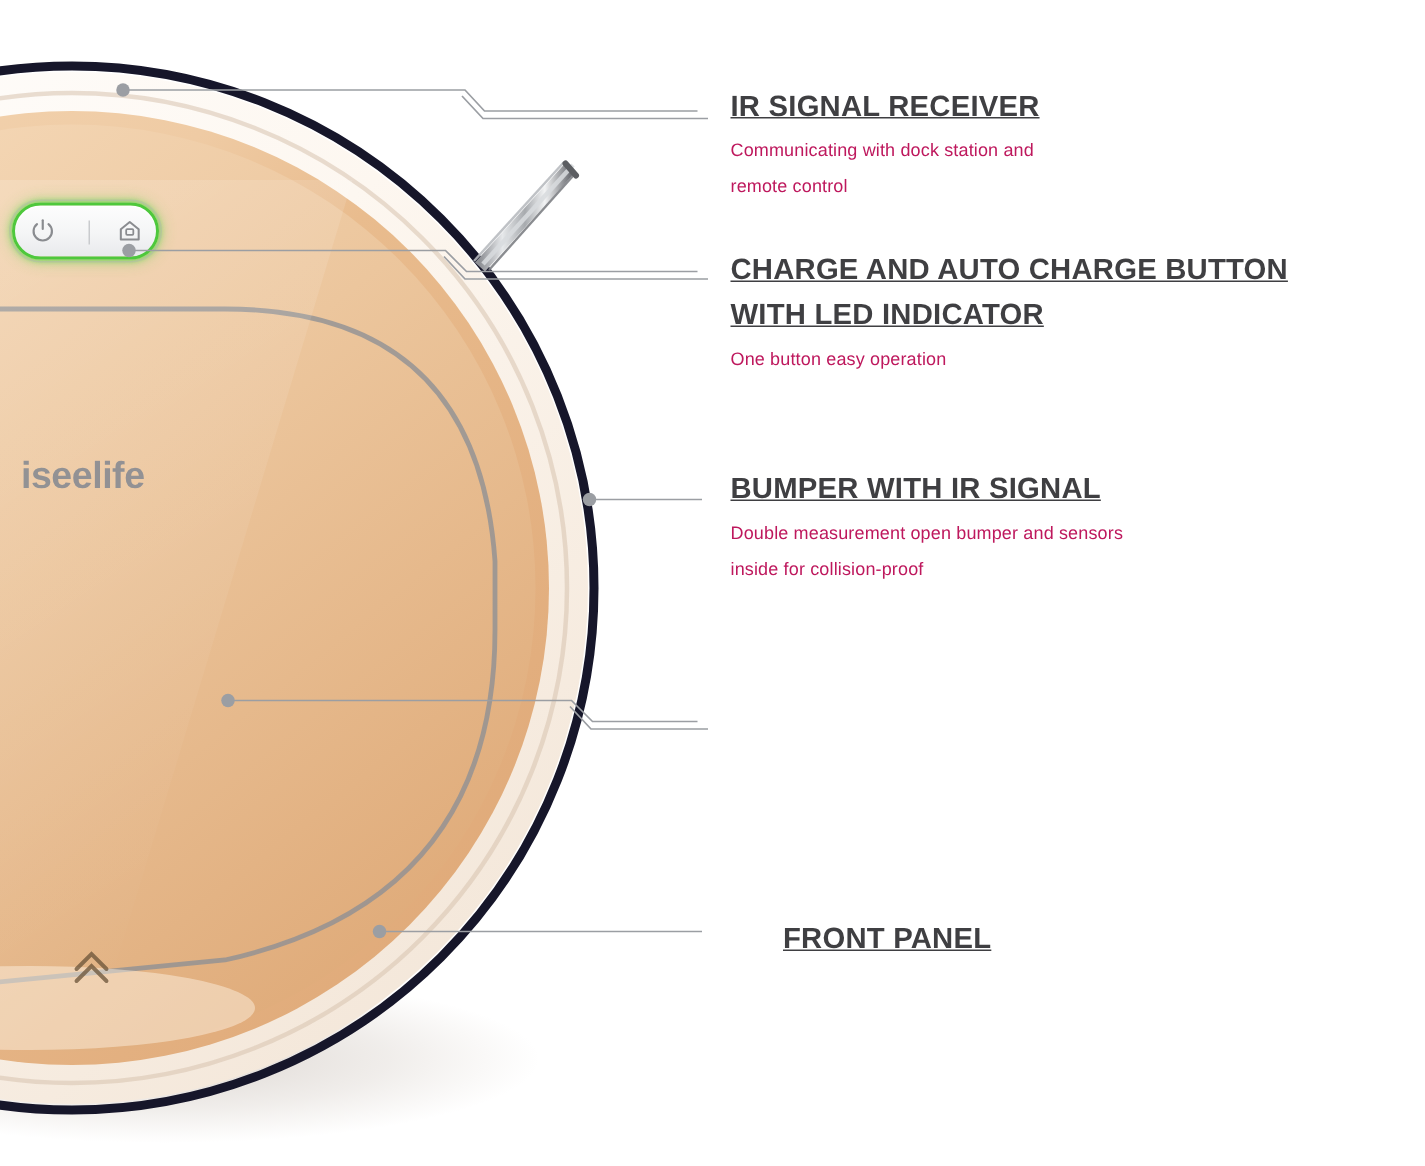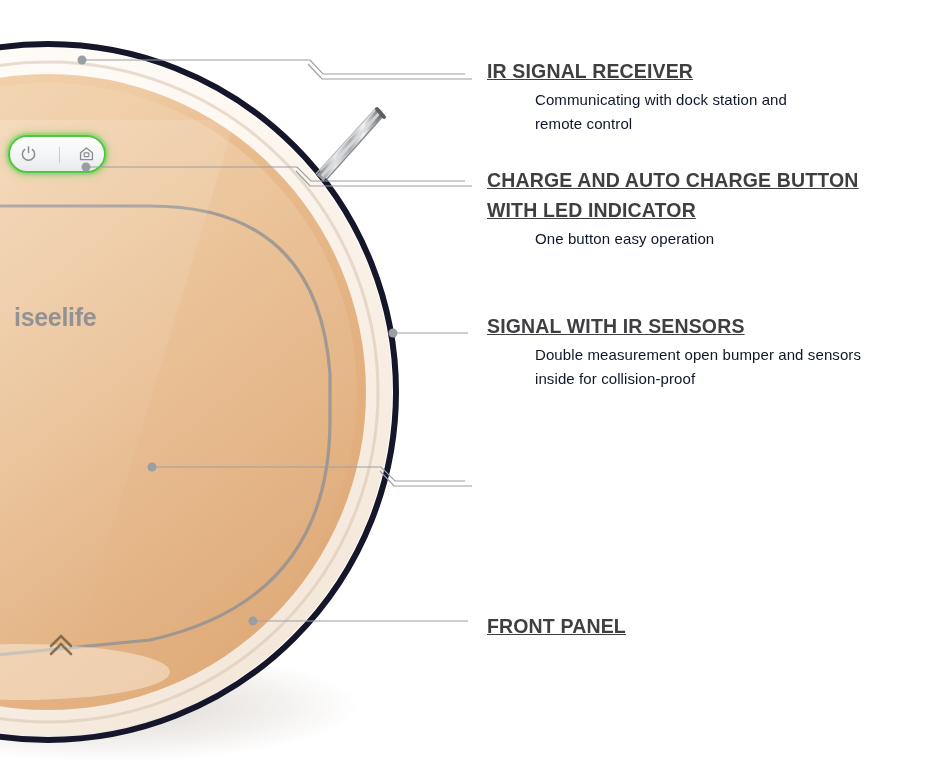--- a/index.html
+++ b/index.html
@@ -107,34 +107,33 @@
   .callout .title {
     font-size: 19.5px;
     font-weight: 700;
     color: #3f3f42;
     letter-spacing: 0.15px;
     line-height: 30px;
     white-space: pre-line;
     text-decoration: underline;
   }
   .callout .desc {
-    font-size: 15px;
+    font-size: 12px;
     font-weight: 400;
-    color: #0f172a;
+    color: #be185d;
     line-height: 24px;
     letter-spacing: 0.1px;
     white-space: pre-line;
     margin-top: 2px;
-    margin-left: 48px;
   }
   .callout.c0 { top: 56px; }
   .callout.c1 { top: 165px; }
   .callout.c2 { top: 311px; }
   .callout.c3 { top: 457px; }
-  .callout.c4 { top: 611px; }
+  .callout.c4 { top: 611px; margin-left: 35px; }
 </style>
 </head>
 <body>
 
 <div id="stage">
 
   <div id="product">
     <svg id="product-svg" width="470" height="777" viewBox="0 0 470 777">
       <defs>
         <linearGradient id="bodyGrad" x1="0" y1="0" x2="1" y2="0.85">
@@ -263,21 +262,21 @@
 remote control</div>
   </div>
 
   <div class="callout c1">
     <div class="title">CHARGE AND AUTO CHARGE BUTTON
 WITH LED INDICATOR</div>
     <div class="desc">One button easy operation</div>
   </div>
 
   <div class="callout c2">
-    <div class="title">SIGNAL WITH IR SENSORS</div>
+    <div class="title">BUMPER WITH IR SIGNAL</div>
     <div class="desc">Double measurement open bumper and sensors
 inside for collision-proof</div>
   </div>
 
 
   <div class="callout c4">
     <div class="title">FRONT PANEL</div>
     <div class="desc"></div>
   </div>
 

